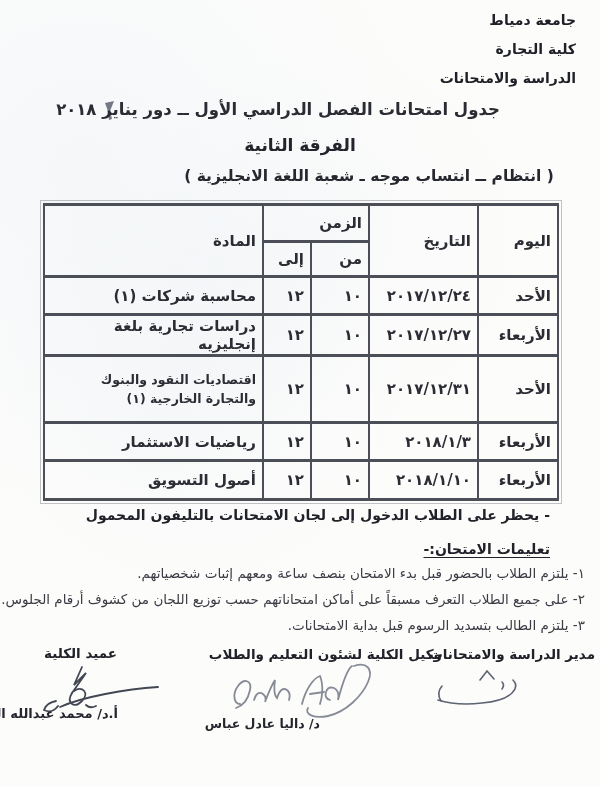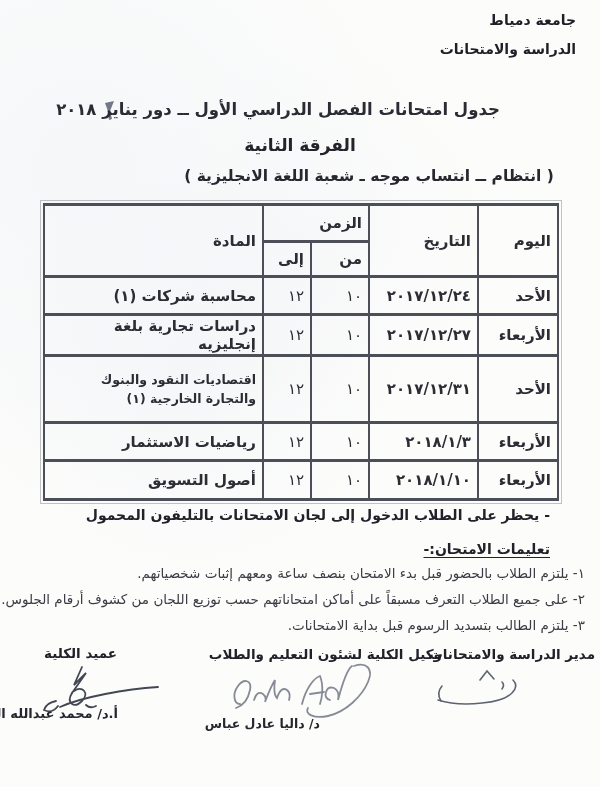--- a/index.html
+++ b/index.html
@@ -70,21 +70,21 @@
     text-align:right;
     vertical-align:middle;
     font-size:15px;
     color:#2b2c34;
     padding:1px 6px;
     overflow:hidden;
   }
   table.exam th{ font-weight:700; font-size:15px; }
   td.day-cell{ font-weight:700; }
   td.date-cell{ font-weight:600; font-size:14.5px; letter-spacing:.5px; }
-  td.num-cell{ font-weight:400; }
+  td.num-cell{ font-weight:700; }
   td.subject-cell{ font-weight:700; }
   td.subject-cell.small{ font-size:12.5px; line-height:1.55; }
 
   
   .ban-note{
     top:507px; right:50px;
     font-size:14px; font-weight:800; color:#202129;
   }
   .instructions-title{
     top:541px; right:50px;
@@ -111,20 +111,21 @@
 <body>
 
 <div class="page">
 
   <svg class="abs sig-svg" style="top:99px; left:101px;" width="20" height="24" viewBox="0 0 20 24">
     <path d="M4,4 L13,2 L9,12 L11,20 L8,21 L7,12 Z" fill="#5a6170" opacity=".85"></path>
   </svg>
 
   <div class="abs letterhead">
     <div>جامعة دمياط</div>
+    <div>كلية التجارة</div>
     <div>الدراسة والامتحانات</div>
   </div>
 
   <div class="abs main-title">جدول امتحانات الفصل الدراسي الأول ــ دور يناير ٢٠١٨</div>
   <div class="abs grade-title">الفرقة الثانية</div>
   <div class="abs section-subtitle">( انتظام ــ  انتساب موجه ـ شعبة اللغة الانجليزية )</div>
 
   <div class="abs exam-table-wrap">
     <table class="exam">
       <colgroup>

